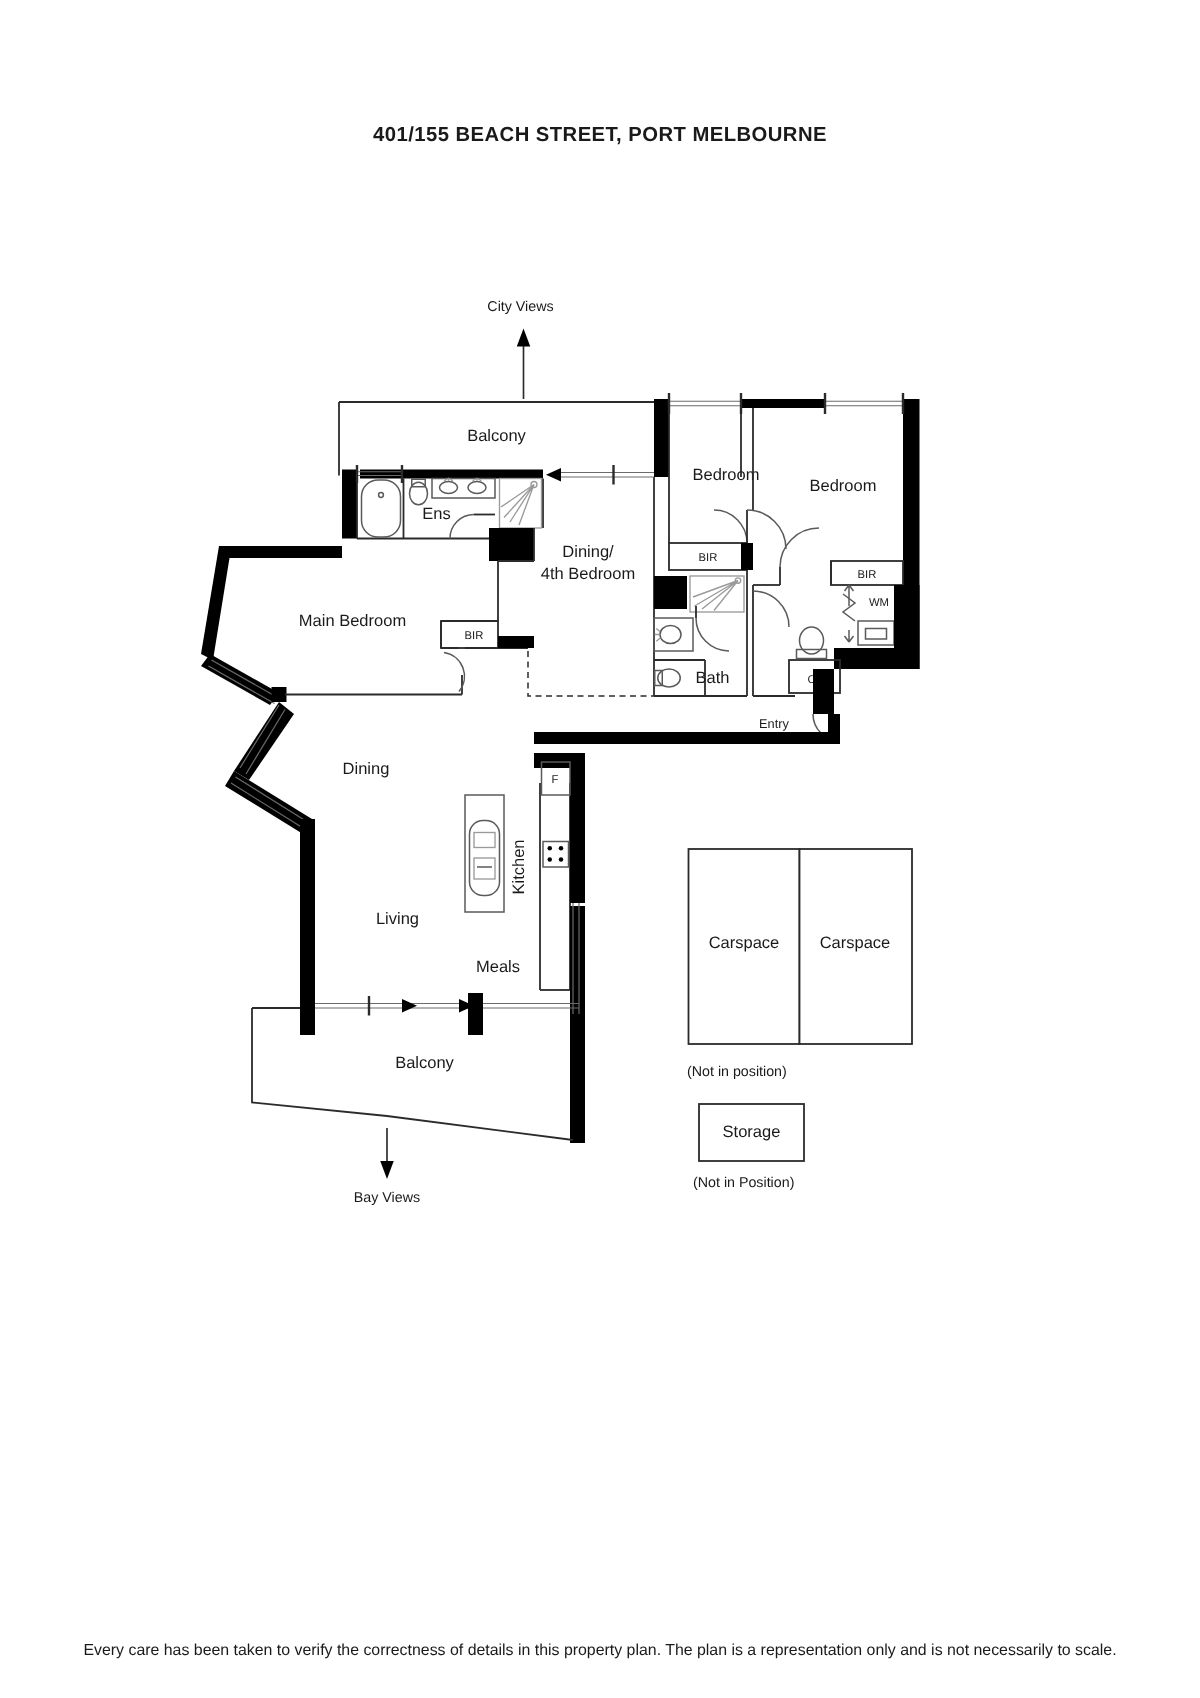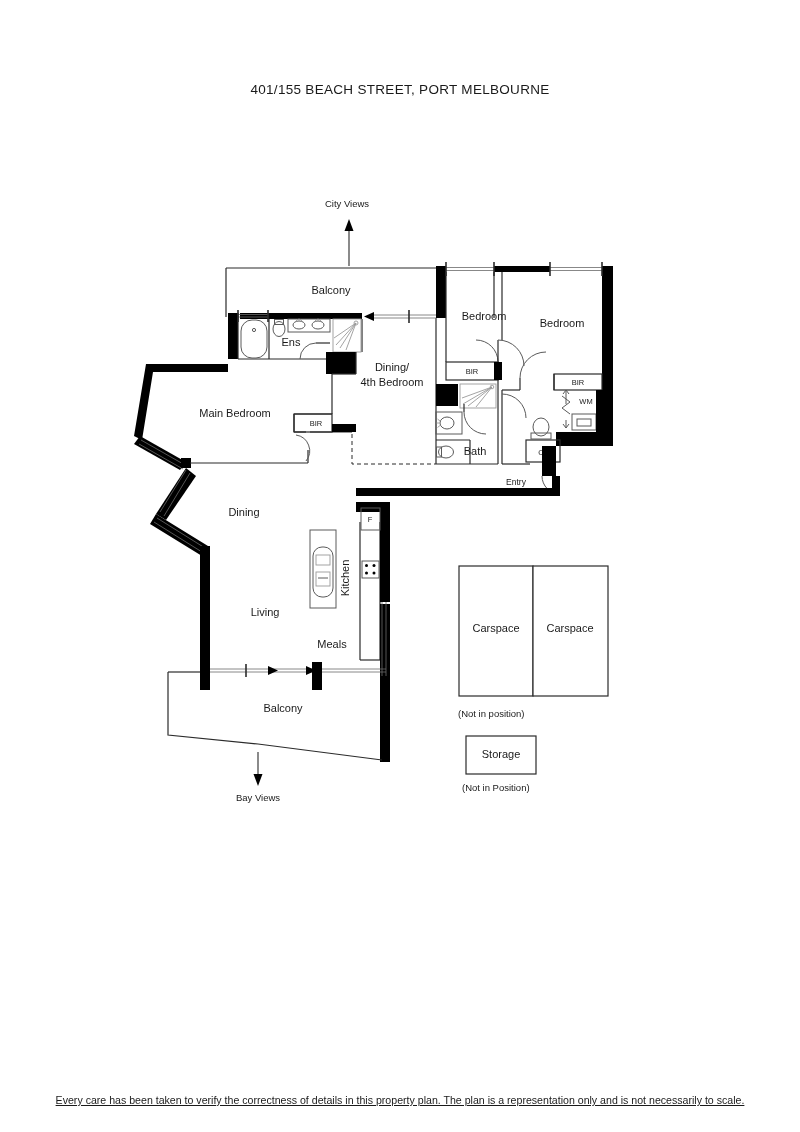--- a/index.html
+++ b/index.html
@@ -17,40 +17,39 @@
     color: #1a1a1a;
     overflow: hidden;
   }
   #page-title {
     position: absolute;
     top: 82px;
     left: 0;
     width: 800px;
     text-align: center;
     font-size: 13.5px;
-    font-weight: 400;
+    font-weight: 700;
     letter-spacing: 0.3px;
     color: #1a1a1a;
   }
   #plan-canvas {
     position: absolute;
     top: 0;
     left: 0;
     width: 800px;
     height: 1132px;
   }
   #footer-note {
     position: absolute;
     bottom: 26px;
     left: 0;
     width: 800px;
     text-align: center;
     font-size: 10.6px;
     color: #1a1a1a;
-    text-decoration: underline;
   }
   text { font-family: "Liberation Sans", sans-serif; fill: #1a1a1a; }
   .rm-label { font-size: 11px; text-anchor: middle; }
   .rm-label-sm { font-size: 8.5px; text-anchor: middle; }
   .rm-label-xs { font-size: 7.5px; text-anchor: middle; }
   .view-label { font-size: 9.5px; text-anchor: middle; }
   .note-label { font-size: 9.5px; text-anchor: start; }
   .wall-thick { fill: #000000; }
   .wall-thin { fill: none; stroke: #2b2b2b; stroke-width: 1.2; }
   .wall-med { fill: none; stroke: #2b2b2b; stroke-width: 1.6; }

